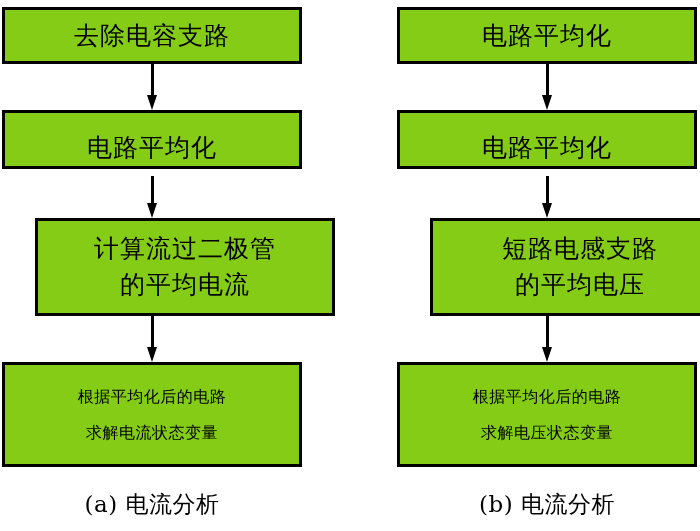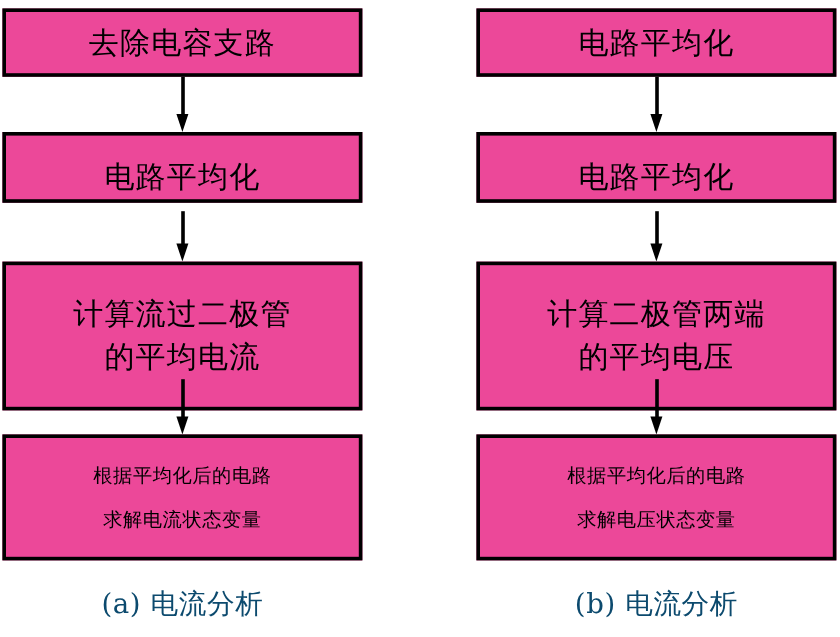--- a/index.html
+++ b/index.html
@@ -28,42 +28,42 @@
   }
   .column.left  { left: 2px; }
   .column.right { left: 397px; }
 
   .node {
     position: absolute;
     left: 0;
     width: 300px;
     box-sizing: border-box;
     border: 3px solid #000000;
-    background: #ec4899;
+    background: #84cc16;
     display: flex;
     align-items: center;
     justify-content: center;
     text-align: center;
   }
 
   .node .node-text {
     display: block;
     font-family: "DejaVu Serif", serif;
     font-size: 25px;
     line-height: 36px;
     color: #000000;
     letter-spacing: 1px;
     white-space: pre-line;
     font-weight: 500;
   }
 
   
   .node.n1 { top: 7px;   height: 57px; }
   .node.n2 { top: 110px; height: 59px; align-items: flex-end; }
-  .node.n3 { top: 218px; height: 124px; }
+  .node.n3 { top: 218px; height: 98px; margin-left: 33px; }
   .node.n4 { top: 362px; height: 105px; }
 
   
   .node.n4 .node-text { font-size: 16px; letter-spacing: 0.5px; }
 
   
   .arrow {
     position: absolute;
     left: 149px;
     width: 3px;
@@ -95,21 +95,21 @@
 
   .caption {
     position: absolute;
     left: 0;
     top: 488px;
     width: 300px;
     text-align: center;
     font-family: "DejaVu Serif", serif;
     font-size: 23px;
     line-height: 32px;
-    color: #0c4a6e;
+    color: #000000;
     letter-spacing: 0.5px;
   }
 </style>
 </head>
 <body>
 
 <div id="canvas">
 
   <div class="column left">
 
@@ -163,21 +163,21 @@
     <div class="node n2">
       <span class="node-text">电路平均化</span>
     </div>
 
     <div class="arrow a2">
       <div class="stem"></div>
       <div class="head"></div>
     </div>
 
     <div class="node n3">
-      <span class="node-text">计算二极管两端
+      <span class="node-text">短路电感支路
 的平均电压</span>
     </div>
 
     <div class="arrow a3">
       <div class="stem"></div>
       <div class="head"></div>
     </div>
 
     <div class="node n4">
       <span class="node-text">根据平均化后的电路

